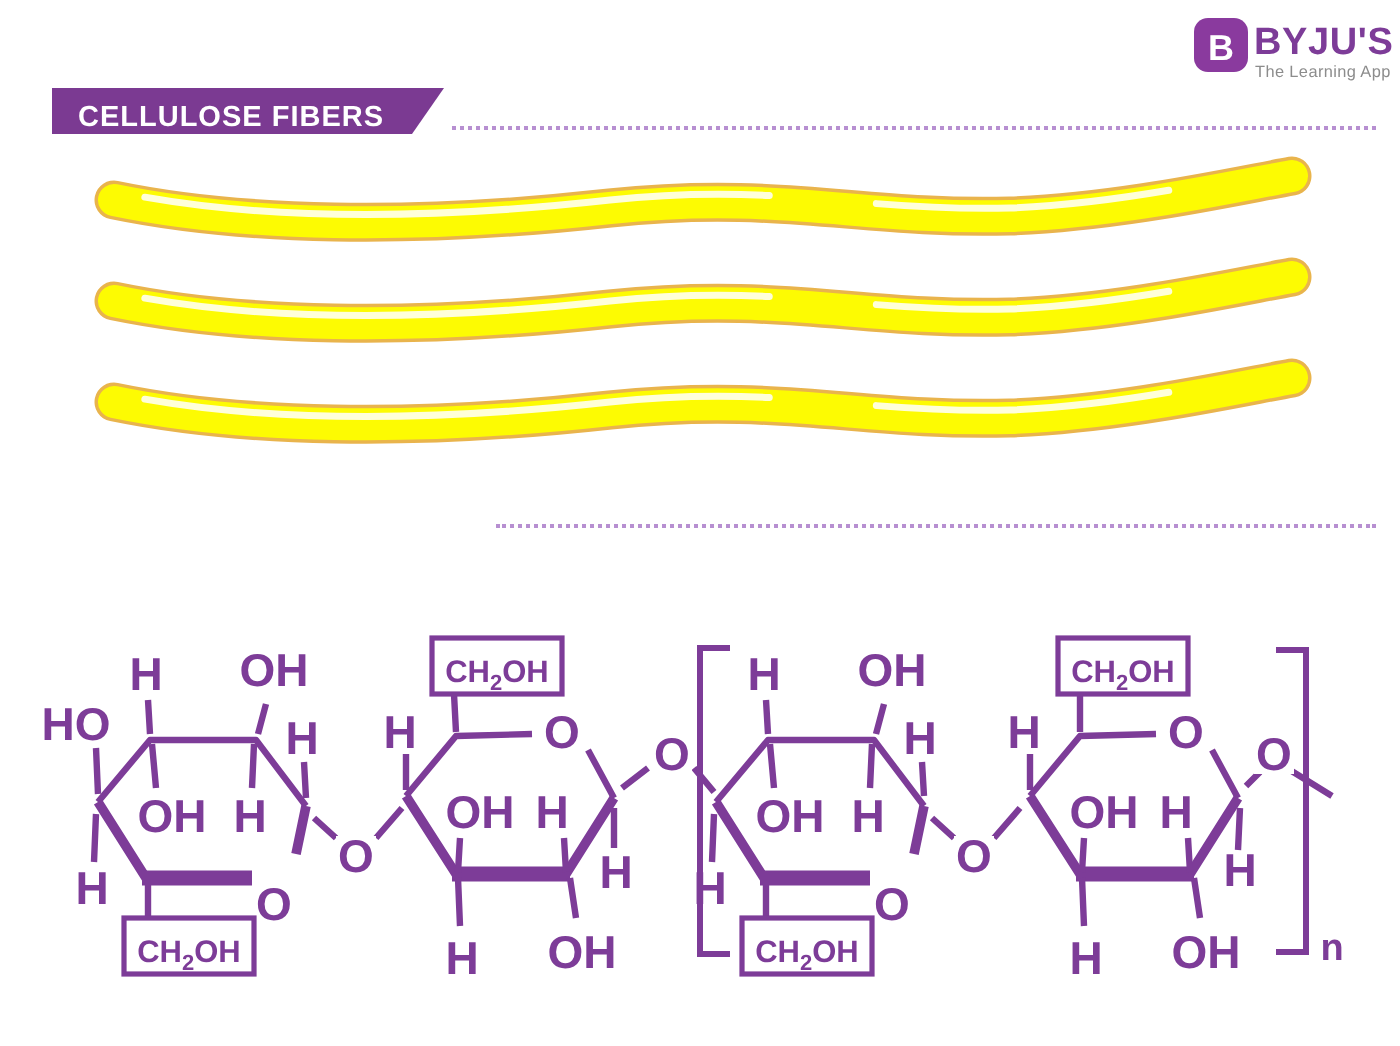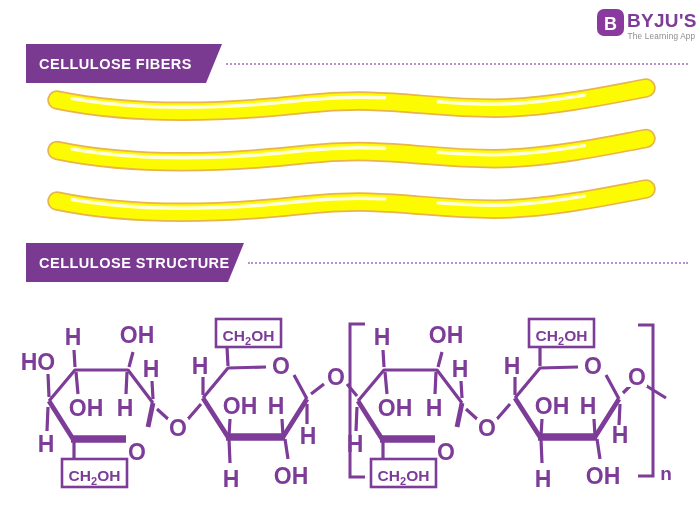--- a/index.html
+++ b/index.html
@@ -5,22 +5,22 @@
   :root{
     --ink:#7d3c98; --banner:#7b3a92; --banner-text:#ffffff; --dotted:#b78fd1;
     --fiber-yellow:#fdfb02; --fiber-outline:#e9b44c; --logo-purple:#8a3a9e; --tagline-gray:#8c8c8c;
   }
   *{margin:0;padding:0;box-sizing:border-box}
   html,body{background:#ffffff}
   .page{position:relative;width:700px;height:523px;background:#ffffff;overflow:hidden;
         font-family:"Liberation Sans",sans-serif}
   .art{position:absolute;left:0;top:0}
 
-  .banner{position:absolute;height:39px;background:var(--banner);color:var(--banner-text);
-          display:flex;align-items:center;padding-left:13px;
+  .banner{position:absolute;height:23px;background:var(--banner);color:var(--banner-text);
+          display:flex;align-items:flex-end;padding-left:13px;
           font-weight:700;font-size:14.5px;letter-spacing:.5px;
           clip-path:polygon(0 0,100% 0,calc(100% - 16px) 100%,0 100%)}
   .banner-1{left:26px;top:44px;width:196px}
   .banner-2{left:26px;top:243px;width:218px}
   .dotted{position:absolute;border-top:2px dotted var(--dotted);height:0}
   .dotted-1{left:226px;top:63px;width:462px}
   .dotted-2{left:248px;top:262px;width:440px}
 
   .logo{position:absolute;left:596px;top:7px;width:104px;height:34px}
   .logo .badge{fill:var(--logo-purple)}
@@ -47,23 +47,20 @@
 </head>
 <body>
 
 <div class="page">
 
   <div class="banner banner-1">
     <span>CELLULOSE FIBERS</span>
   </div>
   <div class="dotted dotted-1"></div>
 
-  <div class="banner banner-2">
-    <span>CELLULOSE STRUCTURE</span>
-  </div>
   <div class="dotted dotted-2"></div>
 
   <div class="logo">
     <svg width="104" height="34" viewBox="0 0 104 34">
       <rect class="badge" x="1" y="2" width="27" height="27" rx="7"></rect>
       <text class="badge-b" x="14.5" y="23">B</text>
       <text class="brand" x="31" y="20">BYJU'S</text>
       <text class="tagline" x="31.5" y="31.5">The Learning App</text>
     </svg>
   </div>

